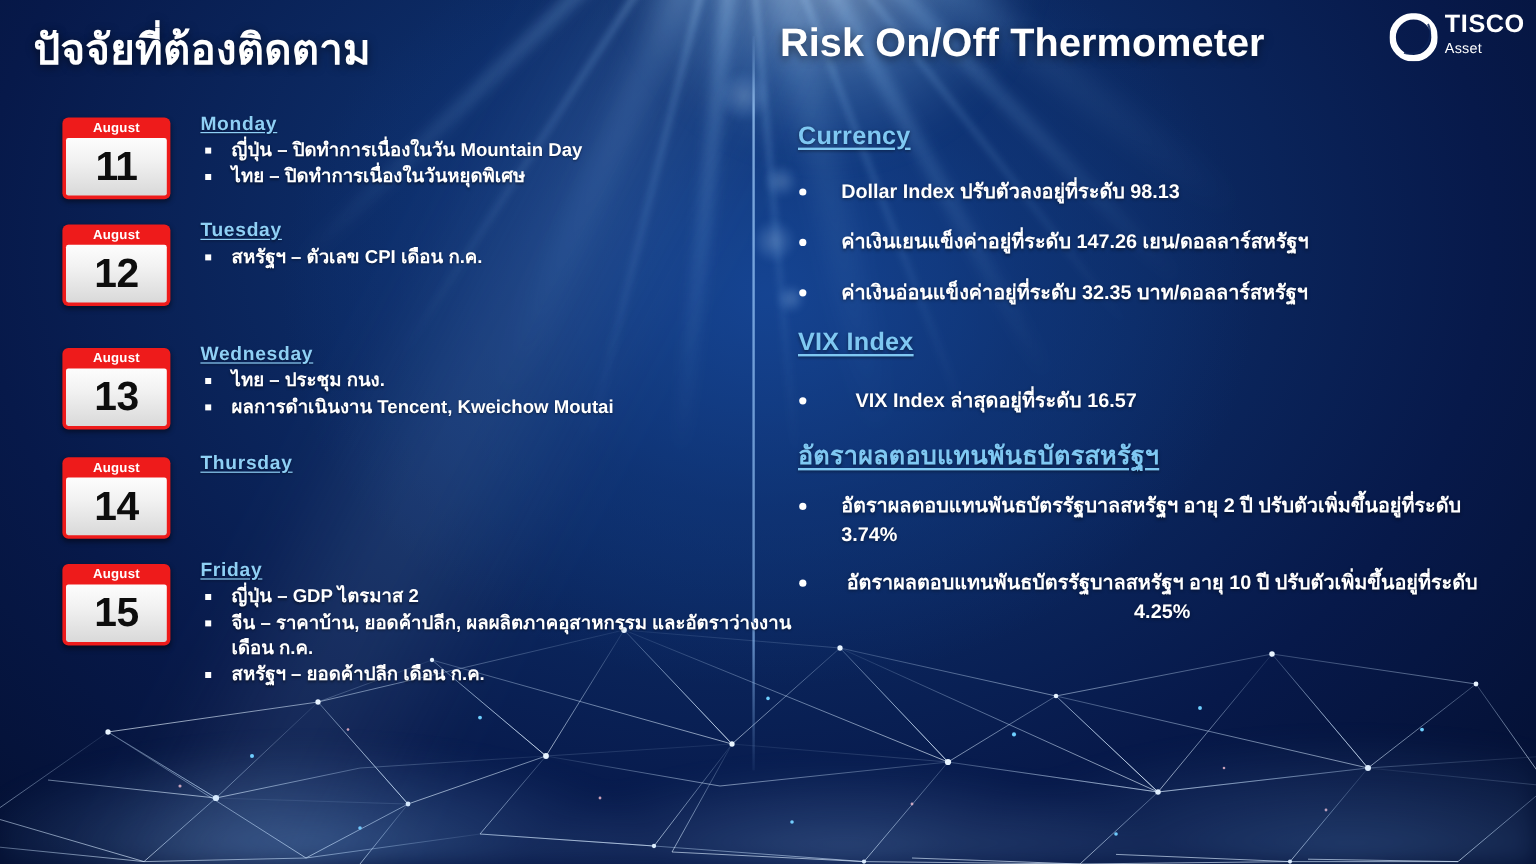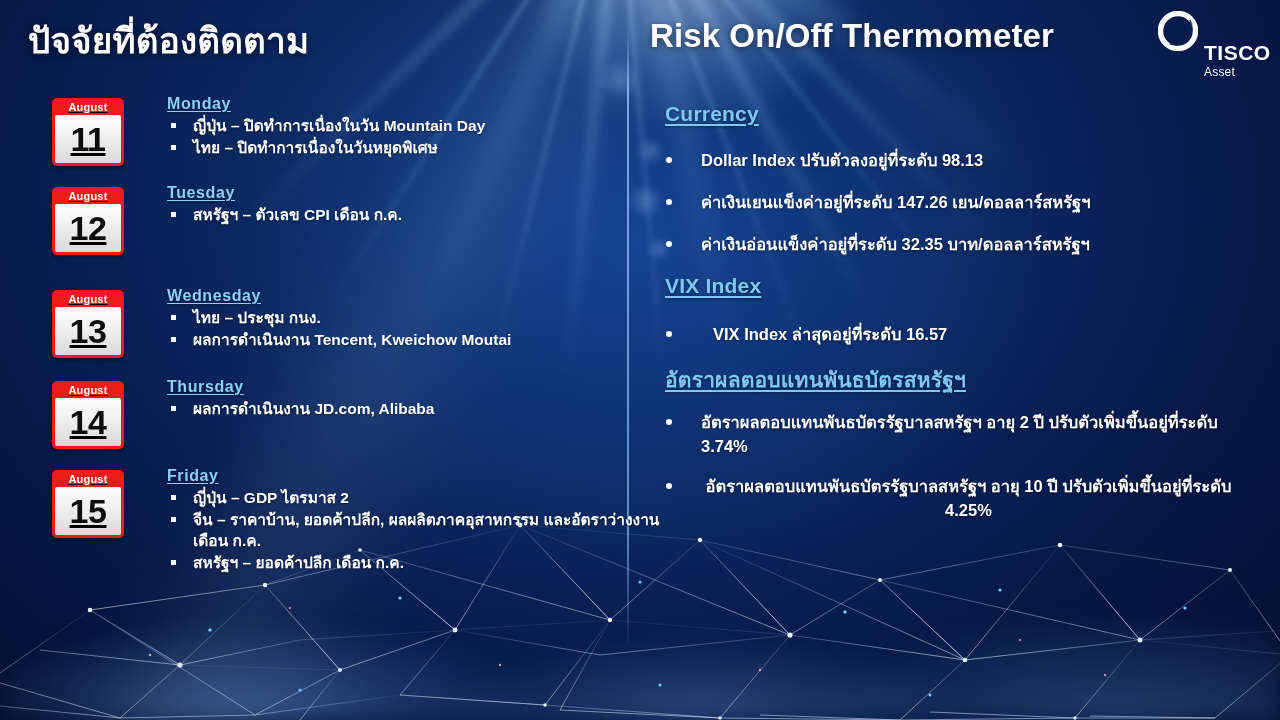--- a/index.html
+++ b/index.html
@@ -84,35 +84,34 @@
     font-size:33px; font-weight:bold; color:#ffffff;
     letter-spacing:0.1px;
     text-shadow:0 2px 7px rgba(0,0,0,0.5);
     white-space:nowrap;
   }
 
   
   .logo { position:absolute; right:14px; top:8px; width:108px; height:48px; }
   .logo-mark { position:absolute; left:0; top:3px; width:40px; height:40px; }
   .logo-text { position:absolute; left:46px; top:2px; color:#fff; }
-  .logo-tisco { font-size:21px; font-weight:bold; letter-spacing:0.5px; line-height:21px;margin-top:32px; }
+  .logo-tisco { font-size:21px; font-weight:bold; letter-spacing:0.5px; line-height:21px; }
   .logo-asset { font-size:12px; font-weight:normal; letter-spacing:0.2px; line-height:14px; margin-top:2px; }
 
   
   .left-panel { position:absolute; left:0; top:0; width:627px; height:720px; }
 
   .cal-row { position:absolute; left:52px; }
   .cal-icon {
     position:absolute; left:0; top:0;
-    width:72px; height:68px;
+    width:90px; height:68px;
     background:#ee1b1b;
     border-radius:5px;
     box-shadow:0 2px 4px rgba(0,0,0,0.45);
     padding:2px 3px 3px 3px;
-    text-decoration:underline;
   }
   .cal-month {
     height:15px; line-height:15px;
     text-align:center; color:#ffffff;
     font-size:11px; font-weight:bold;
     letter-spacing:0.2px;
   }
   .cal-body {
     height:48px;
     background:linear-gradient(180deg,#fdfdfd 0%, #f2f2f2 38%, #d9d9d9 100%);
@@ -341,21 +340,20 @@
         <div class="cal-row" style="top: 381px;">
           <div class="cal-icon">
             <div class="cal-month">August</div>
             <div class="cal-body">
               <div class="cal-day">14</div>
             </div>
           </div>
           <div class="cal-content">
             <div class="day-head">Thursday</div>
             <ul class="day-list">
-              <li>ผลการดำเนินงาน JD.com, Alibaba</li>
             </ul>
           </div>
         </div>
         <div class="cal-row" style="top: 470px;">
           <div class="cal-icon">
             <div class="cal-month">August</div>
             <div class="cal-body">
               <div class="cal-day">15</div>
             </div>
           </div>

